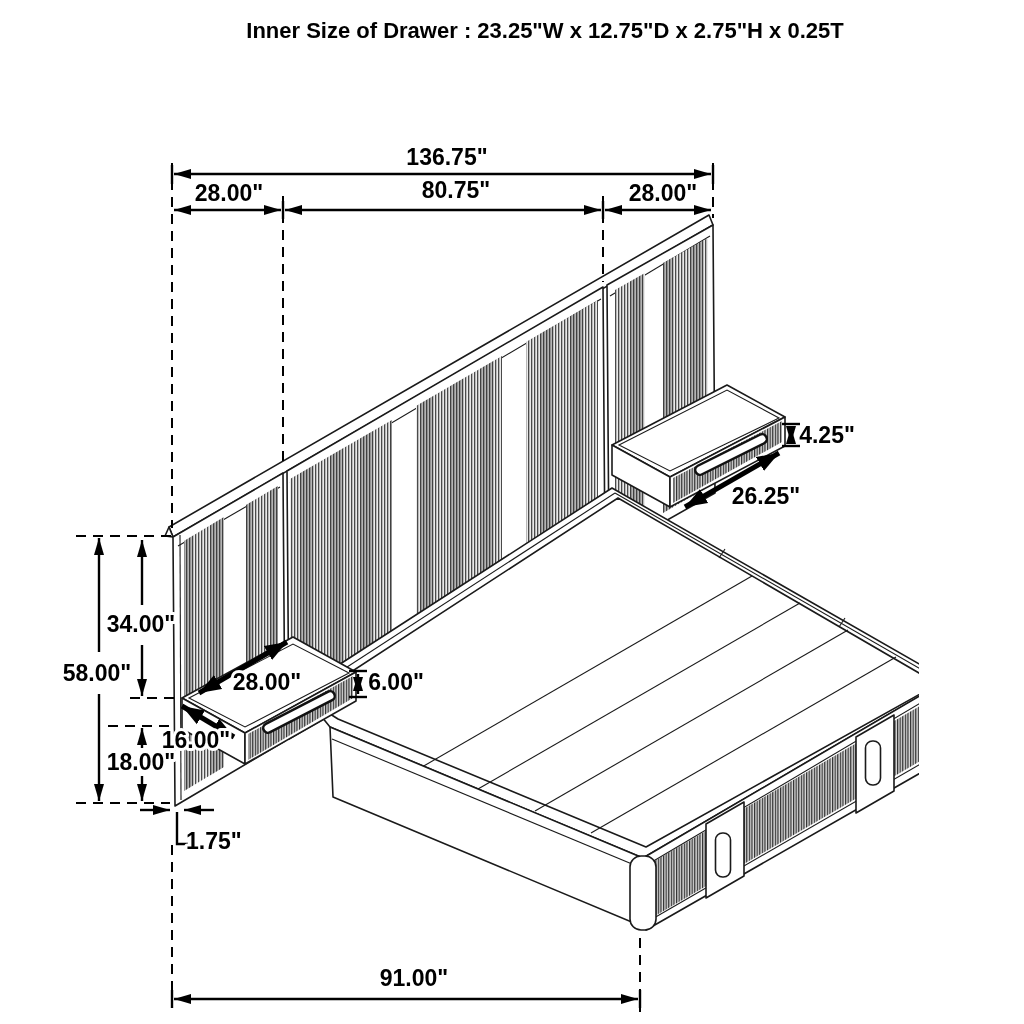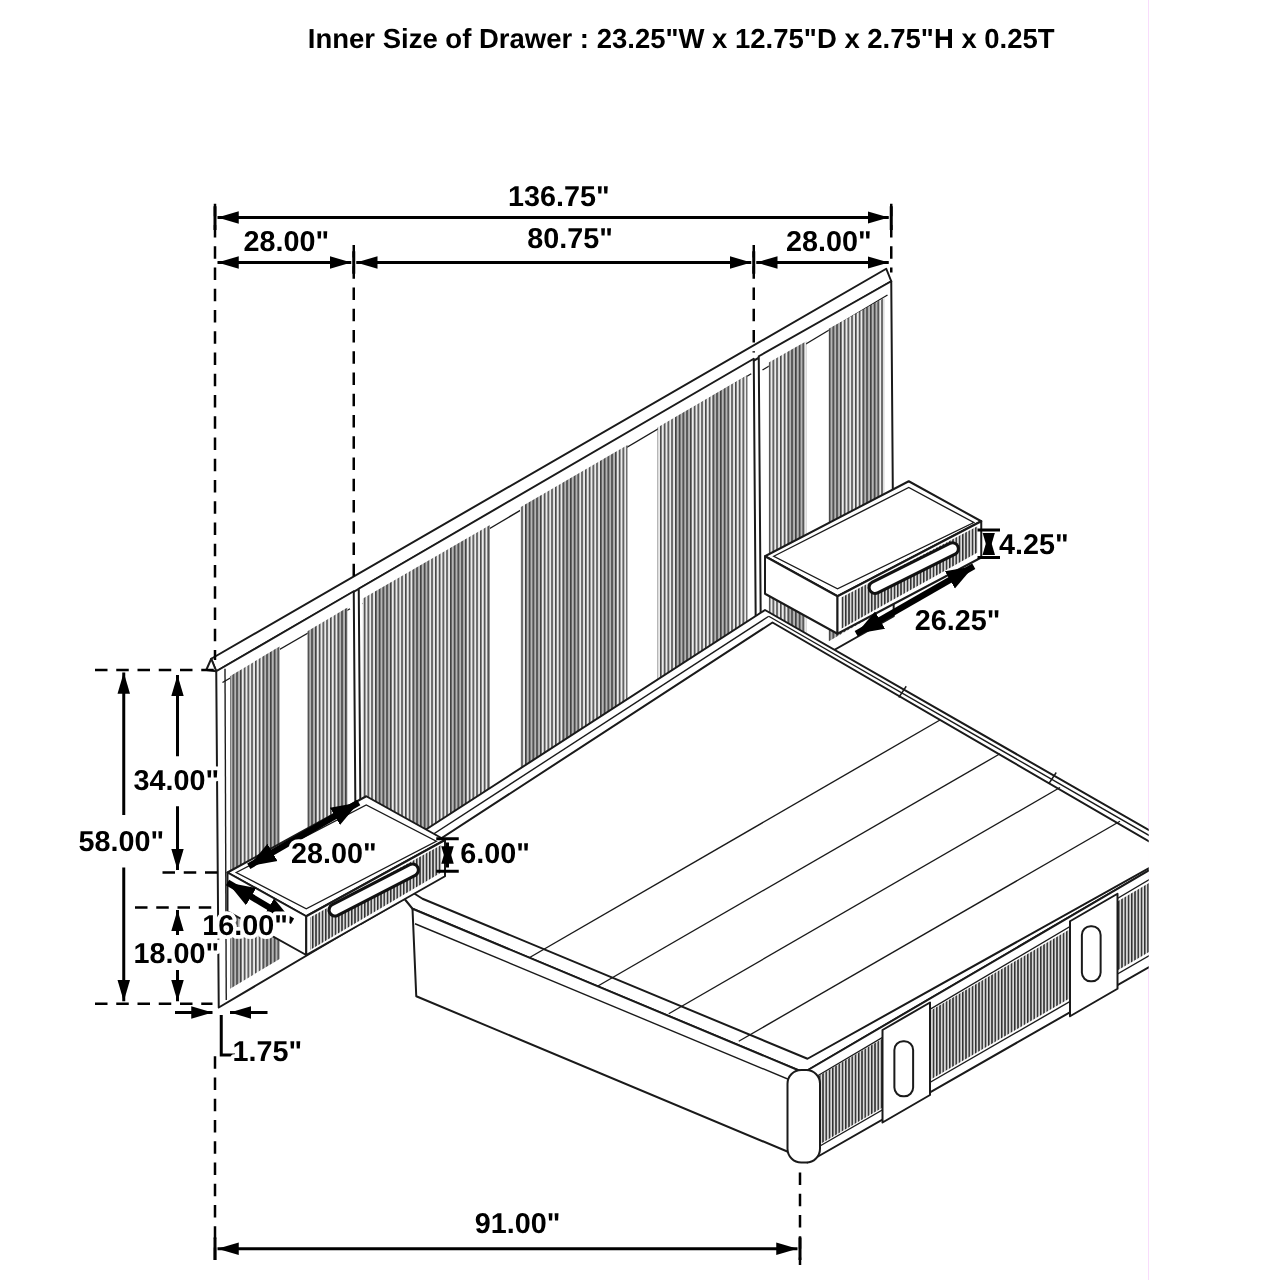--- a/index.html
+++ b/index.html
@@ -1,16 +1,16 @@
 <!DOCTYPE html>
 <html><head>
 <meta charset="utf-8">
 <style>
   html,body{margin:0;padding:0;background:#fff;}
-  .stage{width:919px;height:1024px;position:relative;background:#d946ef;overflow:hidden;}
+  .stage{width:919px;height:1024px;position:relative;background:#be185d;overflow:hidden;}
   svg{display:block;}
   .fw{fill:#ffffff;stroke:#1a1a1a;stroke-width:1.6;stroke-linejoin:round;}
   .thin{stroke:#1a1a1a;stroke-width:1.1;fill:none;}
   .dim{stroke:#000;stroke-width:2.4;fill:none;}
   .dsh{stroke:#000;stroke-width:2;fill:none;stroke-dasharray:10 7;}
   .thk{stroke:#000;stroke-width:5;fill:none;}
   text.lbl{font:bold 23px "Liberation Sans",sans-serif;fill:#000;
            paint-order:stroke;stroke:#fff;stroke-width:6;stroke-linejoin:round;}
   text.ttl{font:bold 22px "Liberation Sans",sans-serif;fill:#000;}
 </style>

